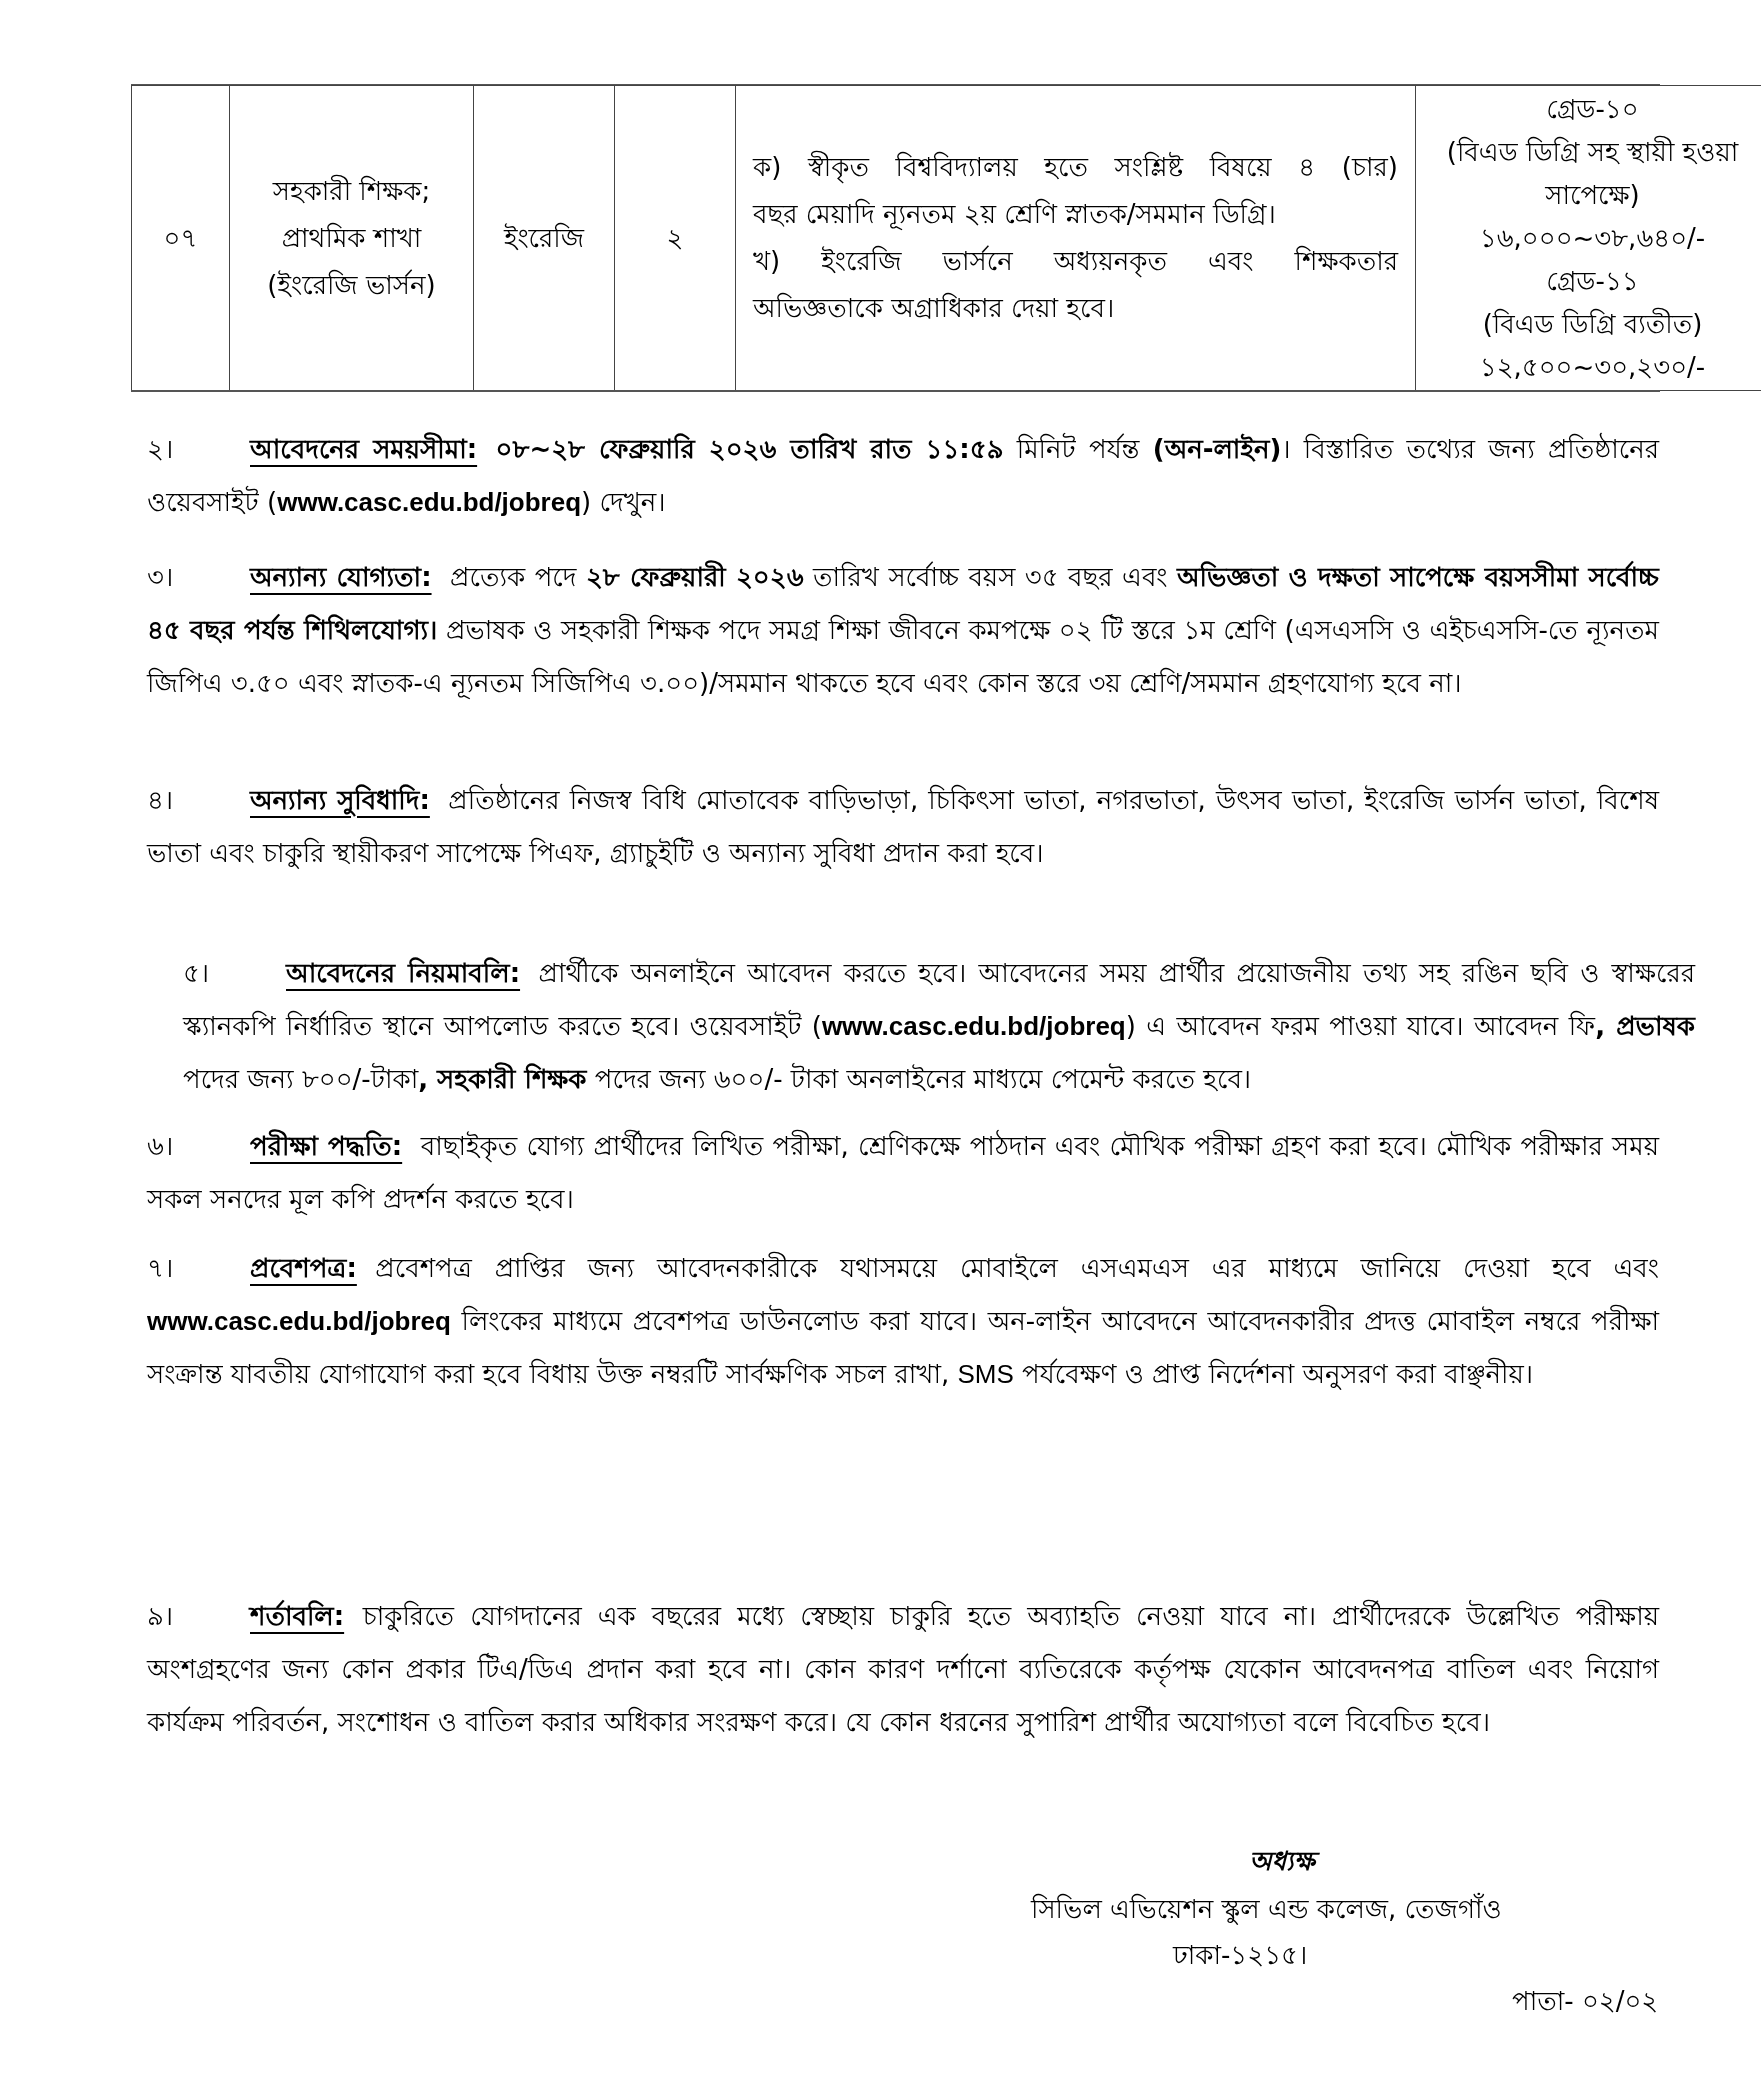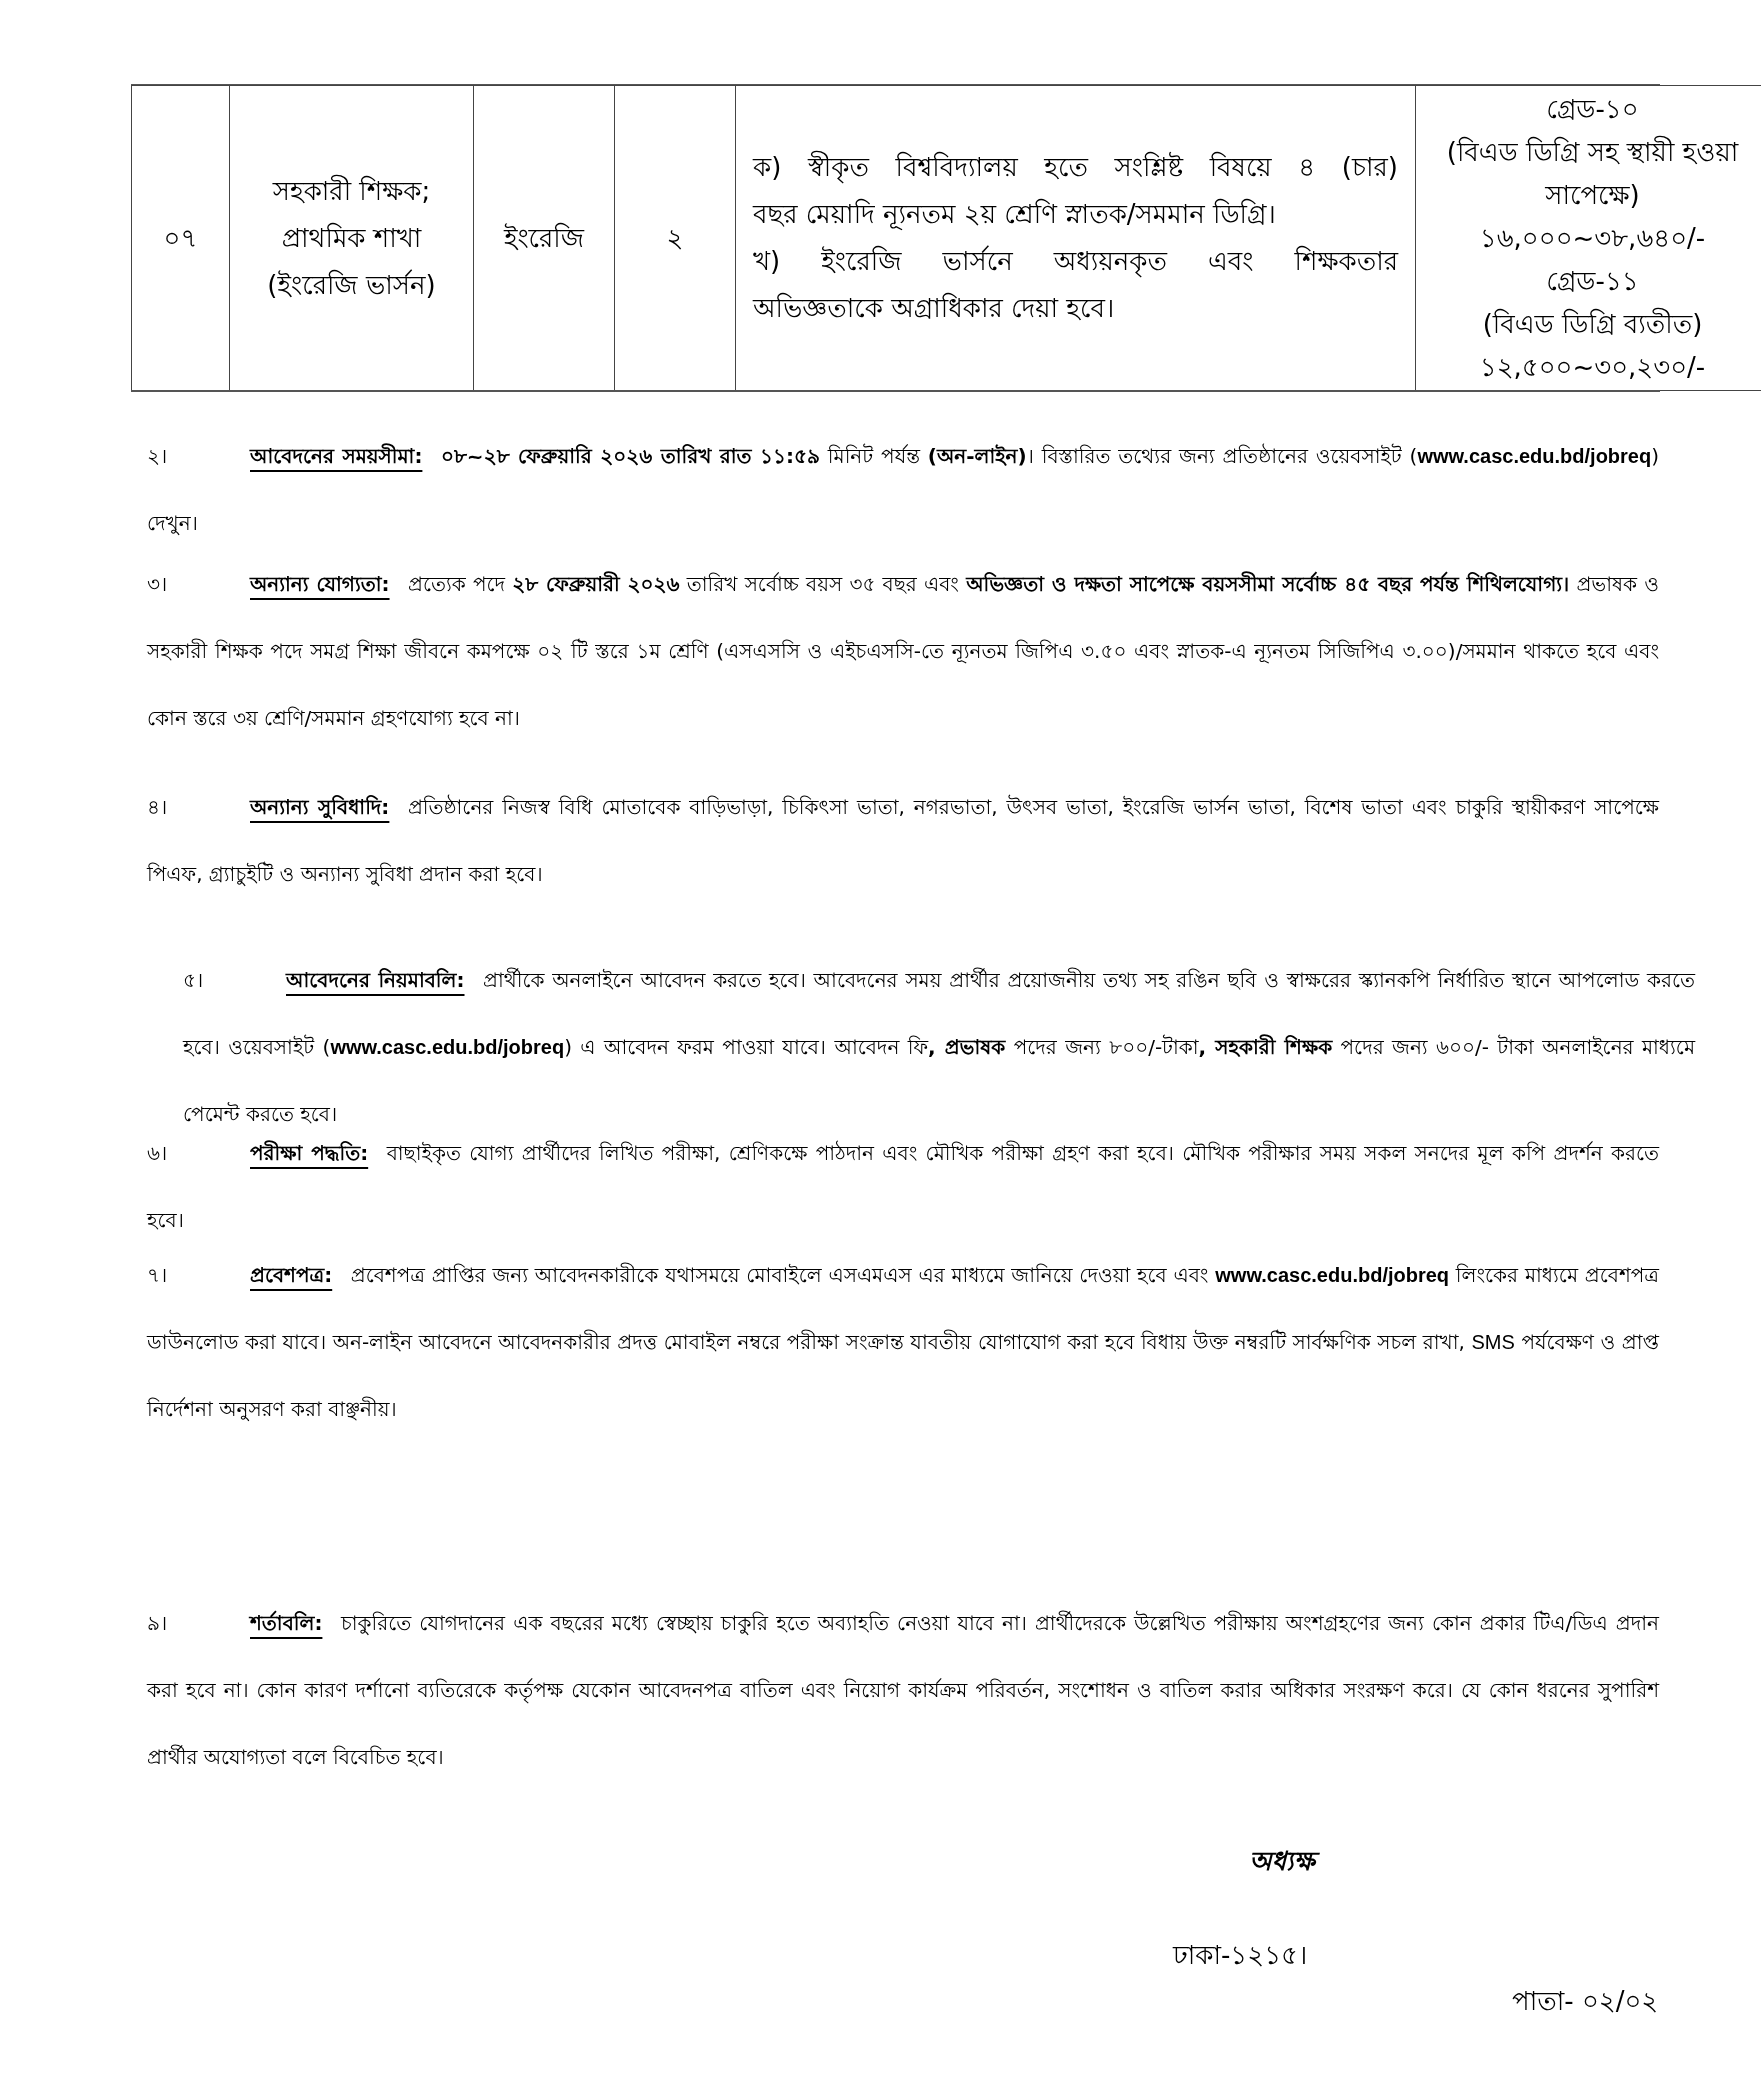--- a/index.html
+++ b/index.html
@@ -32,21 +32,21 @@
   .cell-line { display: block; }
   .table-border-top, .table-border-bottom {
     position: absolute; left: 131px; width: 1529px; height: 2.1px; background: #555555;
   }
   .table-border-top { top: 84px; }
   .table-border-bottom { top: 390px; }
 
   
   .para {
     position: absolute; left: 147px; width: 1512px;
-    font-size: 20px; line-height: 67px; text-align: justify;
+    font-size: 26px; line-height: 53px; text-align: justify;
   }
   .para .num { display: inline-block; width: 103px; }
   .para .head { font-weight: bold; text-decoration: underline; text-underline-offset: 7px; margin-right: 18.5px; }
   .para b { font-weight: bold; }
   .url { font-family: "Liberation Sans", sans-serif; font-weight: bold; }
   .url-plain { font-family: "Liberation Sans", sans-serif; }
 
   #para-2 { top: 423px; }
   #para-3 { top: 551px; }
   #para-4 { top: 774px; }
@@ -109,17 +109,18 @@
   <div class="para" id="para-5"><span class="num">৫।</span><span class="head">আবেদনের নিয়মাবলি:</span><span>প্রার্থীকে অনলাইনে আবেদন করতে হবে। আবেদনের সময় প্রার্থীর প্রয়োজনীয় তথ্য সহ রঙিন ছবি ও স্বাক্ষরের স্ক্যানকপি নির্ধারিত স্থানে আপলোড করতে হবে। ওয়েবসাইট (</span><span class="url">www.casc.edu.bd/jobreq</span><span>) এ আবেদন ফরম পাওয়া যাবে। আবেদন ফি</span><b>, প্রভাষক</b><span> পদের জন্য ৮০০/-টাকা</span><b>, সহকারী শিক্ষক</b><span> পদের জন্য ৬০০/- টাকা অনলাইনের মাধ্যমে পেমেন্ট করতে হবে।</span></div>
 
   <div class="para" id="para-6"><span class="num">৬।</span><span class="head">পরীক্ষা পদ্ধতি:</span><span>বাছাইকৃত যোগ্য প্রার্থীদের লিখিত পরীক্ষা, শ্রেণিকক্ষে পাঠদান এবং মৌখিক পরীক্ষা গ্রহণ করা হবে। মৌখিক পরীক্ষার সময় সকল সনদের মূল কপি প্রদর্শন করতে হবে।</span></div>
 
   <div class="para" id="para-7"><span class="num">৭।</span><span class="head">প্রবেশপত্র:</span><span>প্রবেশপত্র প্রাপ্তির জন্য আবেদনকারীকে যথাসময়ে মোবাইলে এসএমএস এর মাধ্যমে জানিয়ে দেওয়া হবে এবং </span><span class="url">www.casc.edu.bd/jobreq</span><span> লিংকের মাধ্যমে প্রবেশপত্র ডাউনলোড করা যাবে। অন-লাইন আবেদনে আবেদনকারীর প্রদত্ত মোবাইল নম্বরে পরীক্ষা সংক্রান্ত যাবতীয় যোগাযোগ করা হবে বিধায় উক্ত নম্বরটি সার্বক্ষণিক সচল রাখা, </span><span class="url-plain">SMS</span><span> পর্যবেক্ষণ ও প্রাপ্ত নির্দেশনা অনুসরণ করা বাঞ্ছনীয়।</span></div>
 
 
   <div class="para" id="para-9"><span class="num">৯।</span><span class="head">শর্তাবলি:</span><span>চাকুরিতে যোগদানের এক বছরের মধ্যে স্বেচ্ছায় চাকুরি হতে অব্যাহতি নেওয়া যাবে না। প্রার্থীদেরকে উল্লেখিত পরীক্ষায় অংশগ্রহণের জন্য কোন প্রকার টিএ/ডিএ প্রদান করা হবে না। কোন কারণ দর্শানো ব্যতিরেকে কর্তৃপক্ষ যেকোন আবেদনপত্র বাতিল এবং নিয়োগ কার্যক্রম পরিবর্তন, সংশোধন ও বাতিল করার অধিকার সংরক্ষণ করে। যে কোন ধরনের সুপারিশ প্রার্থীর অযোগ্যতা বলে বিবেচিত হবে।</span></div>
 
   <div class="sig" id="sig-title">অধ্যক্ষ</div>
+  <div class="sig" id="sig-institution">সিভিল এভিয়েশন স্কুল এন্ড কলেজ, তেজগাঁও</div>
   <div class="sig" id="sig-address">ঢাকা-১২১৫।</div>
   <div class="sig" id="page-number">পাতা- ০২/০২</div>
 
 </div>
 
 
 </body></html>

